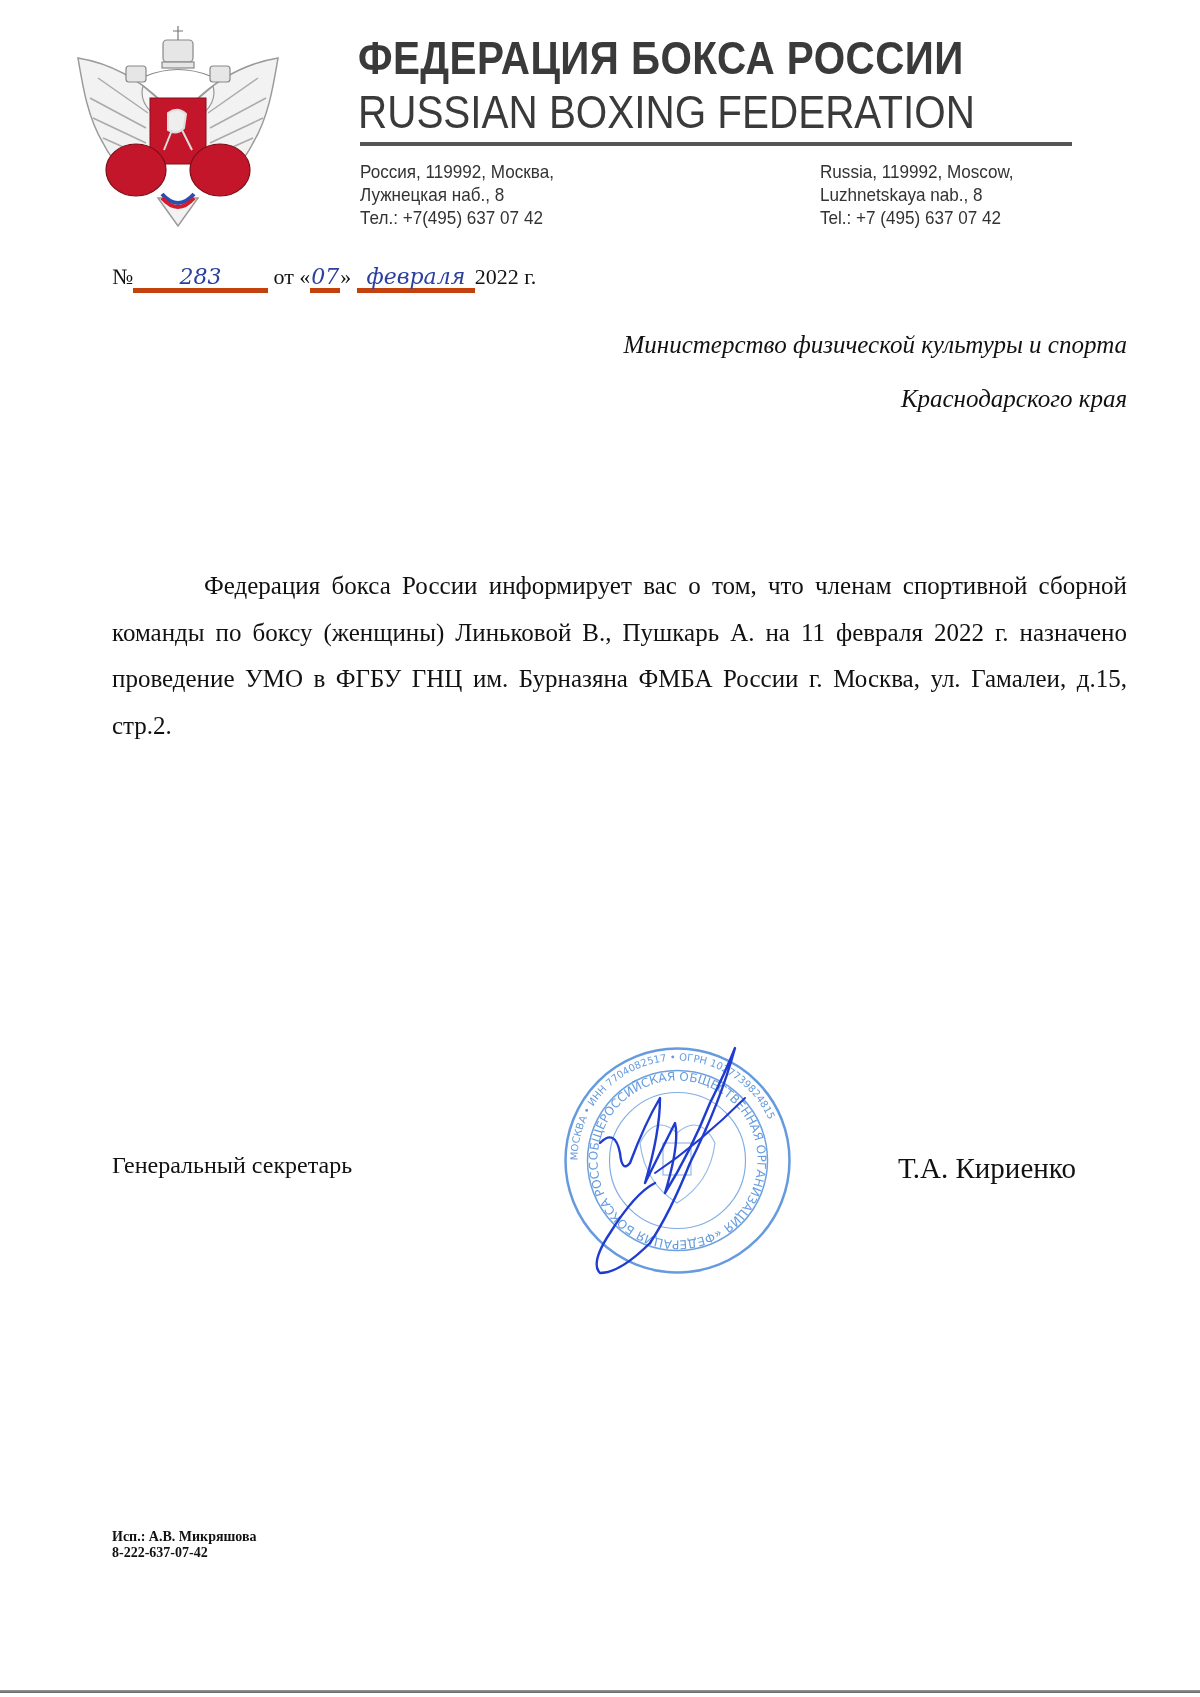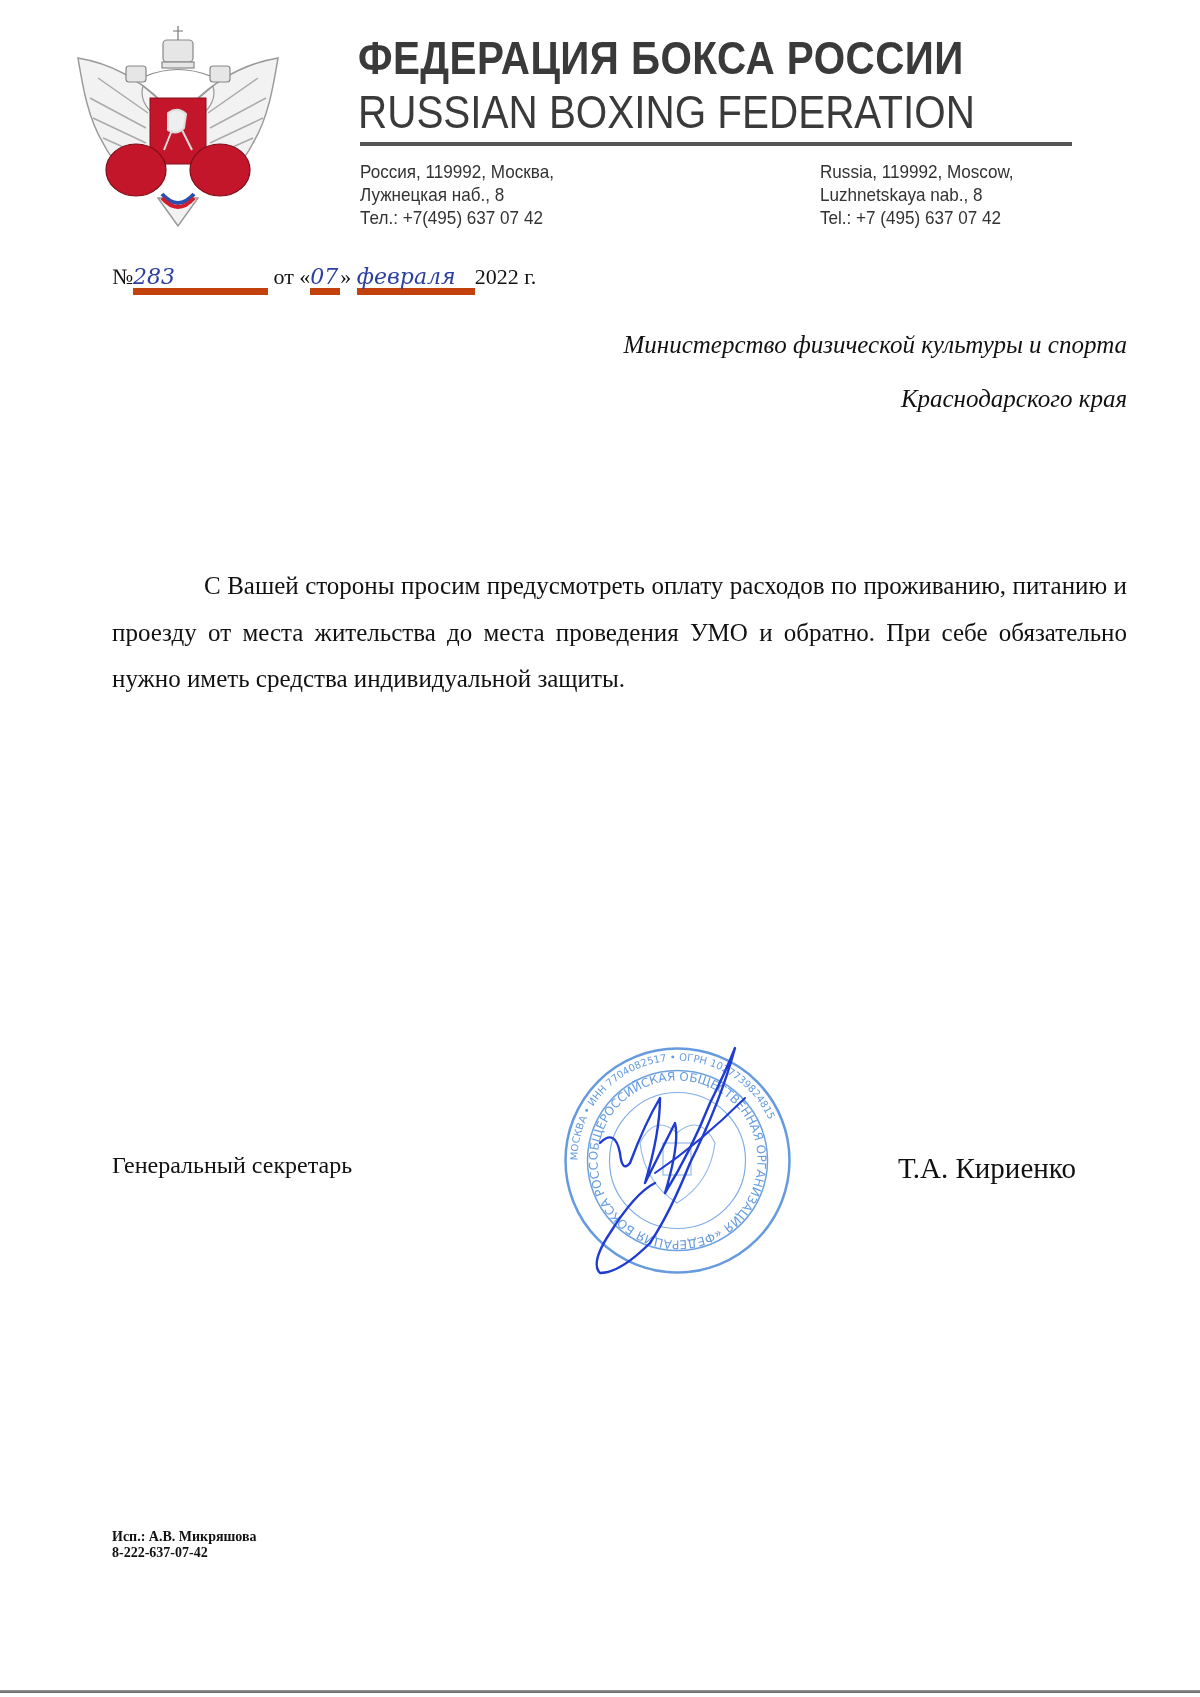--- a/index.html
+++ b/index.html
@@ -4,21 +4,21 @@
 <style>
   html,body{margin:0;padding:0;background:#fff;}
   body{width:1200px;height:1697px;position:relative;overflow:hidden;color:#111;}
   .abs{position:absolute;}
   .hdr-title{font-family:"Liberation Sans",sans-serif;font-weight:bold;font-size:47px;letter-spacing:0.5px;color:#3a3a3a;white-space:nowrap;transform:scaleX(0.86);transform-origin:left top;}
   .hdr-sub{font-family:"Liberation Sans",sans-serif;font-size:47px;color:#3a3a3a;white-space:nowrap;transform:scaleX(0.86);transform-origin:left top;}
   .rule{left:360px;top:142px;width:712px;height:4px;background:#555;}
   .addr{font-family:"Liberation Sans",sans-serif;font-size:19px;color:#333;line-height:23px;white-space:nowrap;transform:scaleX(0.9);transform-origin:left top;}
   .serif{font-family:"Liberation Serif",serif;}
   .dateline{left:112px;top:264px;font-size:22px;white-space:nowrap;}
-  .blank{display:inline-block;border-bottom:7px solid #c2410c;height:24px;vertical-align:baseline;}
+  .blank{display:inline-block;border-bottom:5px solid #c2410c;text-align:center;height:24px;vertical-align:baseline;}
   .hand{font-family:"DejaVu Serif",serif;font-style:italic;color:#2a3f9e;font-size:22px;}
   .recipient{right:73px;text-align:right;font-size:25px;line-height:54px;top:318px;font-style:italic;}
   .body-text{left:112px;width:1015px;top:563px;font-size:25px;line-height:46.5px;text-align:justify;}
   .body-text p{margin:0;text-indent:92px;}
   .sig-left{left:112px;top:1152px;font-size:24px;}
   .sig-right{left:898px;top:1152px;font-size:29px;}
   .footer{left:112px;top:1529px;font-size:14px;line-height:16px;font-weight:bold;}
   .bottom-rule{left:0;top:1690px;width:1200px;height:3px;background:linear-gradient(#999,#666);}
 </style>
 </head>
@@ -81,21 +81,21 @@
   <span>от «</span><span class="blank" style="width:30px;"><span class="hand">07</span></span><span>»</span>
   <span class="blank" style="width:118px;"><span class="hand">февраля</span></span><span>2022 г.</span>
 </div>
 
 <div class="abs serif recipient">
   <div>Министерство физической культуры и спорта</div>
   <div>Краснодарского края</div>
 </div>
 
 <div class="abs serif body-text">
-  <p>С Вашей стороны просим предусмотреть оплату расходов по проживанию, питанию и проезду от места жительства до места проведения УМО и обратно. При себе обязательно нужно иметь средства индивидуальной защиты.</p>
+  <p>Федерация бокса России информирует вас о том, что членам спортивной сборной команды по боксу (женщины) Линьковой В., Пушкарь А. на 11 февраля 2022 г. назначено проведение УМО в ФГБУ ГНЦ им. Бурназяна ФМБА России г. Москва, ул. Гамалеи, д.15, стр.2.</p>
 </div>
 
 <div class="abs serif sig-left">Генеральный секретарь</div>
 
 <div class="abs" style="left:560px;top:1043px;width:235px;height:235px;">
   <svg width="235" height="235" viewBox="0 0 235 235">
     <defs>
       <path id="outerArc" d="M117.5 117.5 m-100 0 a100 100 0 1 1 200 0 a100 100 0 1 1 -200 0"></path>
       <path id="innerArc" d="M117.5 117.5 m-80 0 a80 80 0 1 1 160 0 a80 80 0 1 1 -160 0"></path>
     </defs>

